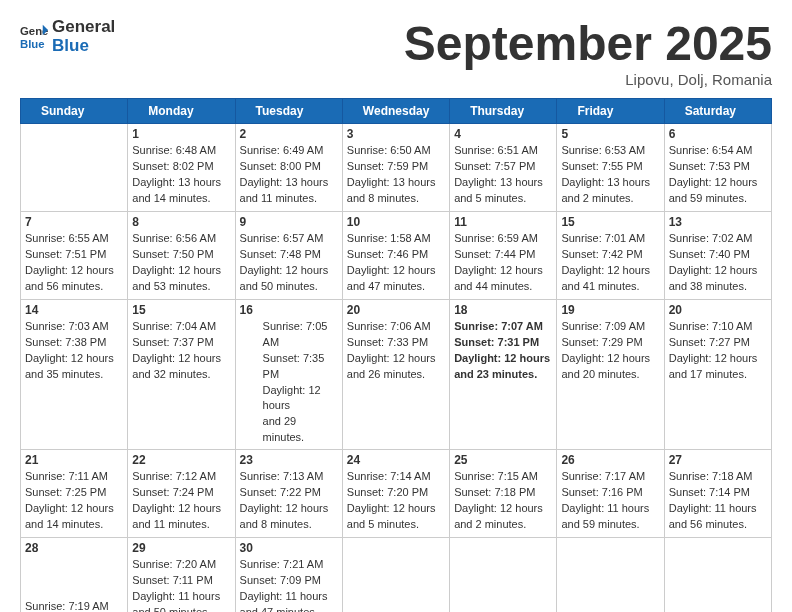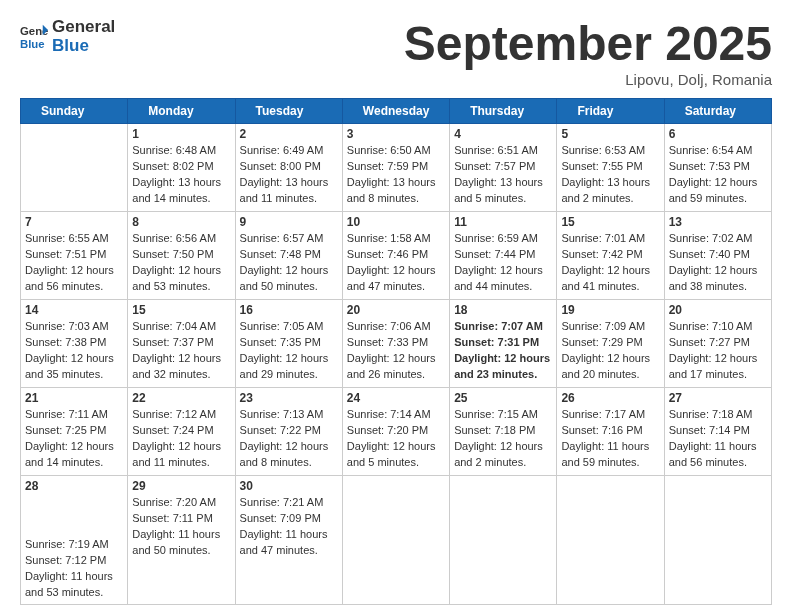--- a/index.html
+++ b/index.html
@@ -235,21 +235,21 @@
           </td>
           <td>
             <span class="day-num">15</span>
             <div class="day-info" style="white-space: pre-line;">Sunrise: 7:04 AM
 Sunset: 7:37 PM
 Daylight: 12 hours
 and 32 minutes.</div>
           </td>
           <td>
             <span class="day-num">16</span>
-            <div class="day-info" style="white-space: pre-line;">Sunrise: 7:05 AM
+            <div class="day-info" style="white-space: pre-line; margin-left: 23px;">Sunrise: 7:05 AM
 Sunset: 7:35 PM
 Daylight: 12 hours
 and 29 minutes.</div>
           </td>
           <td>
             <span class="day-num">20</span>
             <div class="day-info" style="white-space: pre-line;">Sunrise: 7:06 AM
 Sunset: 7:33 PM
 Daylight: 12 hours
 and 26 minutes.</div>

